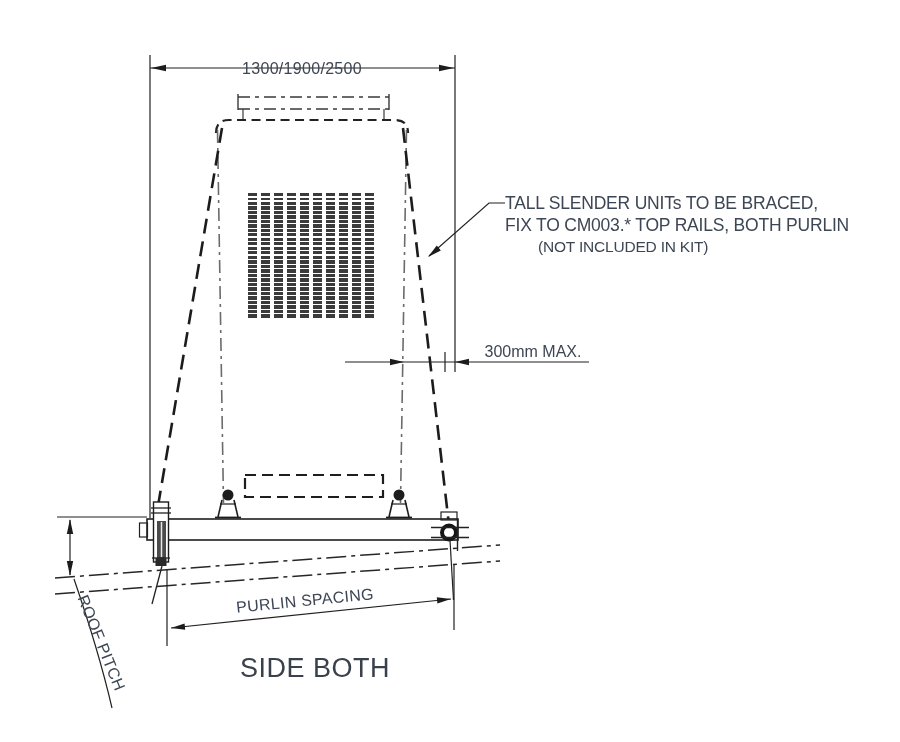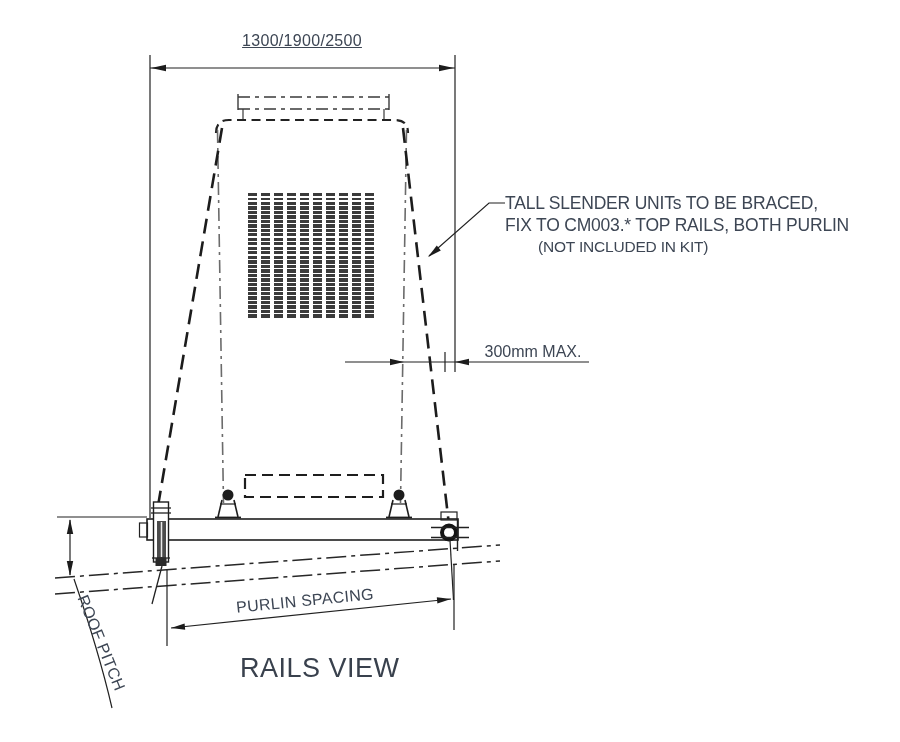--- a/index.html
+++ b/index.html
@@ -135,26 +135,26 @@
       <line x1="167" y1="570" x2="167" y2="646"></line>
       <line x1="454" y1="565" x2="454" y2="630"></line>
       <line x1="171" y1="628" x2="451" y2="599"></line>
       <polygon points="171,628 185.2,629.8 184.6,623.4" fill="#1c1c1c" stroke="none"></polygon>
       <polygon points="451,599 437.4,603.6 436.8,597.2" fill="#1c1c1c" stroke="none"></polygon>
     </g>
   </svg>
 
   <div class="louver"></div>
 
-  <div class="txt dim-label center" style="left:222px;top:32px;width:160px;text-decoration:underline;">1300/1900/2500</div>
+  <div class="txt dim-label center" style="left:222px;top:60px;width:160px;">1300/1900/2500</div>
 
   <div class="txt note" style="top:192px;">TALL SLENDER UNITs TO BE BRACED,</div>
   <div class="txt note" style="top:214px;">FIX TO CM003.* TOP RAILS, BOTH PURLIN</div>
   <div class="txt note note-small" style="top:236px;">(NOT INCLUDED IN KIT)</div>
 
   <div class="txt offset-label center" style="left:476px;top:343px;width:114px;text-align:center;">300mm MAX.</div>
 
   <div class="txt purlin-label center" style="left:225px;top:592px;width:160px;">PURLIN SPACING</div>
 
   <div class="txt pitch-label center" style="left:21px;top:634px;width:160px;">ROOF PITCH</div>
 
-  <div class="txt view-title center" style="left:240px;top:653px;width:150px;">RAILS VIEW</div>
+  <div class="txt view-title center" style="left:240px;top:653px;width:150px;">SIDE BOTH</div>
 </div>
 
 </body></html>

